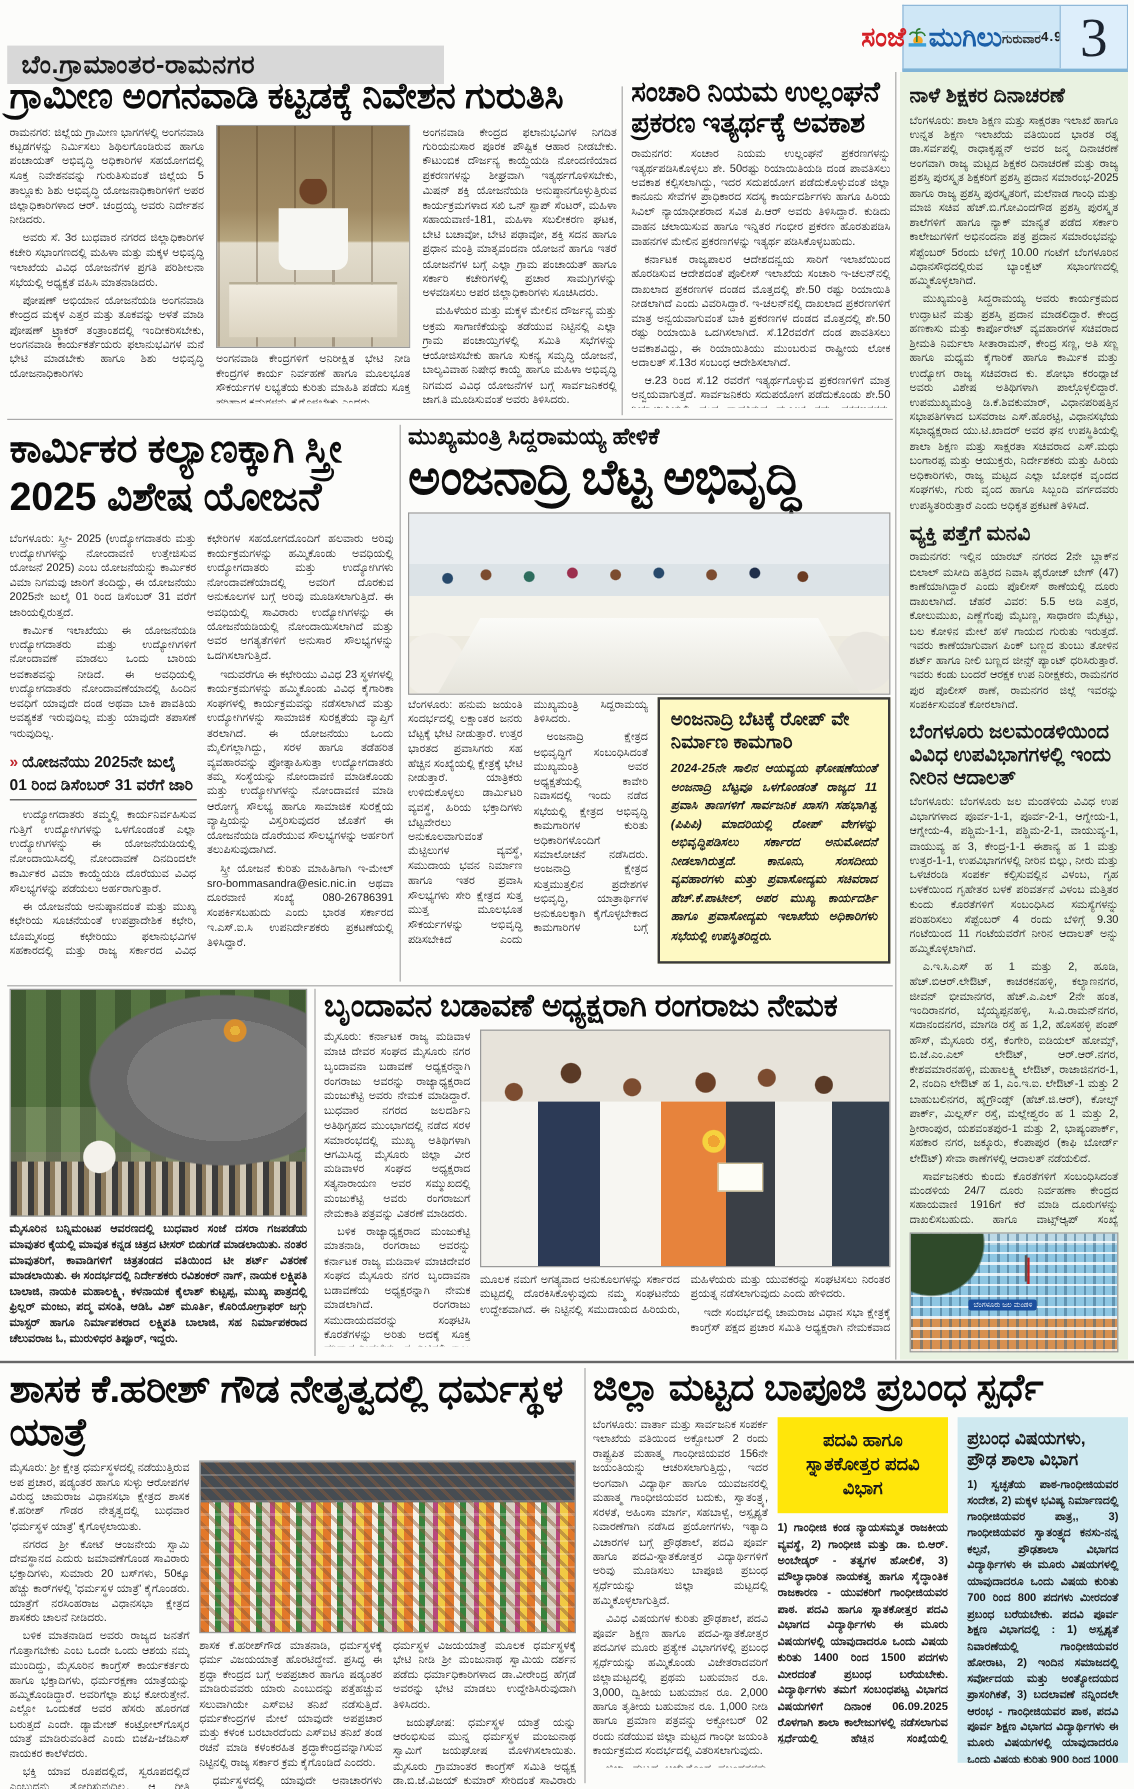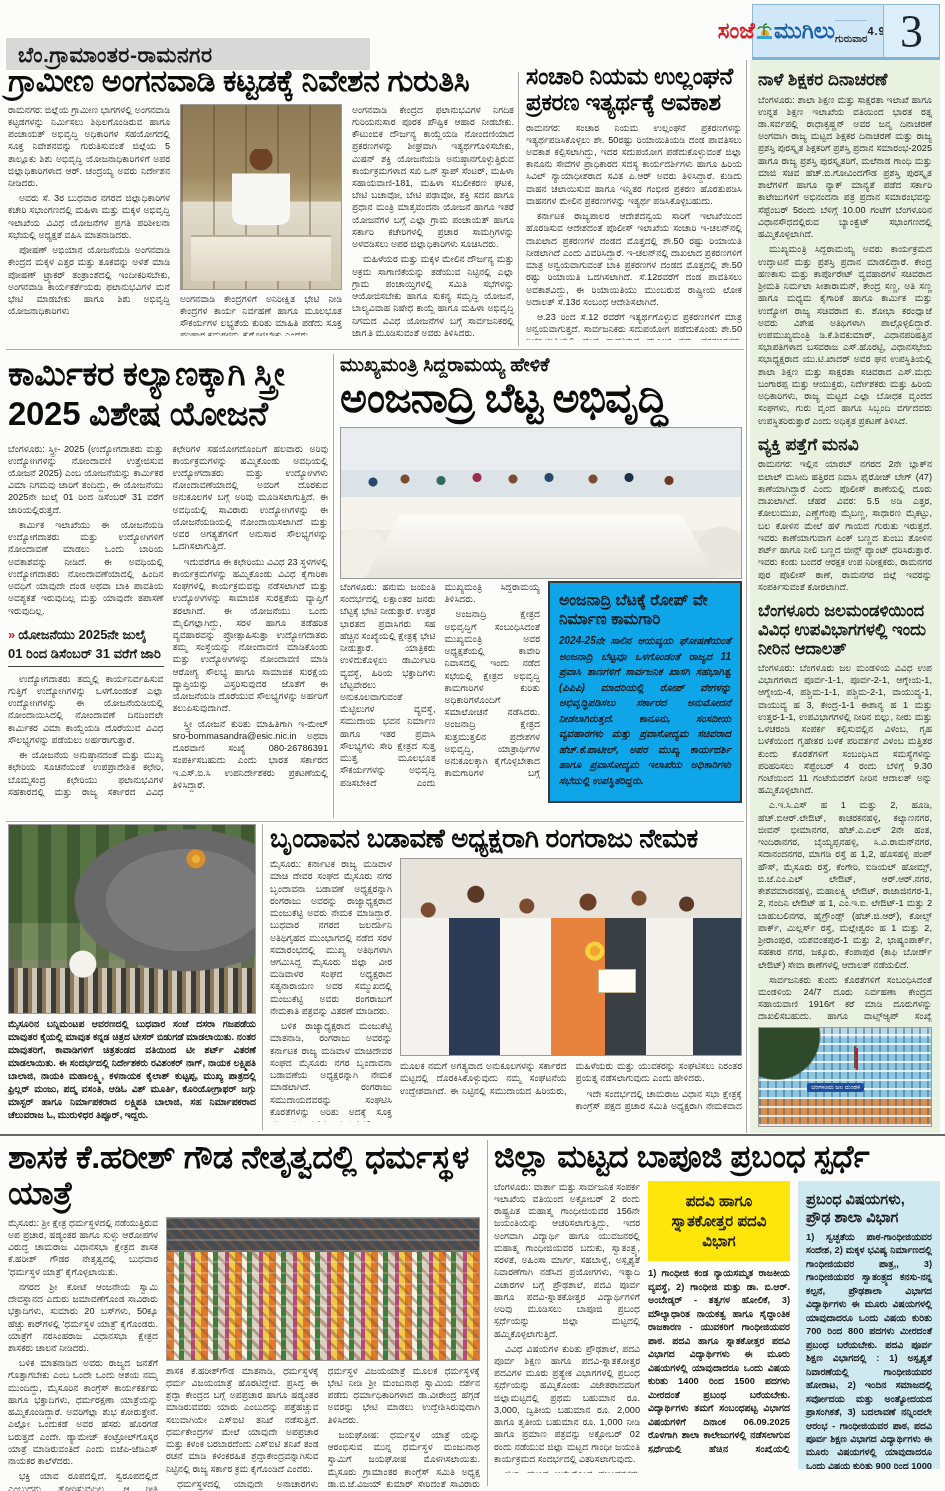--- a/index.html
+++ b/index.html
@@ -9,21 +9,21 @@
   .abs{position:absolute;}
   
   .section-label{left:6px;top:38px;width:352px;height:32px;background:#d8d8d8;
         font-size:21px;font-weight:bold;line-height:33px;padding-left:12px;letter-spacing:.5px;}
   .masthead{left:752px;top:4px;width:188px;height:56px;background:#cfe7f6;border:1px solid #8fb8d8;
         display:flex;border-bottom:3px solid #7fb3d6;box-sizing:border-box;}
   .mast-left{width:130px;display:flex;align-items:center;justify-content:center;}
   .mast-title{display:flex;align-items:center;gap:2px;line-height:1;}
   .mast-red{color:#d42127;font-size:22px;font-weight:800;}
   .mast-blue{color:#1b5fa8;font-size:22px;font-weight:800;}
-  .mast-day{font-size:10px;font-weight:bold;color:#333;margin-top:2px;border-top:1px solid #9cc0da;padding-top:12px;width:70%;text-align:center;}
+  .mast-day{font-size:10px;font-weight:bold;color:#333;margin-top:2px;border-top:1px solid #9cc0da;padding-top:1px;width:70%;text-align:center;}
   .mast-date{font-size:11px;font-weight:bold;color:#222;letter-spacing:1px;}
   .mast-page{width:56px;background:#ddeefb;border-left:1px solid #8fb8d8;display:flex;align-items:center;justify-content:center;
         font-family:"Liberation Serif","DejaVu Serif",serif;font-size:46px;color:#1c2430;}
   
   .vrule{background:#a9a9a9;width:1px;}
   .hrule{background:#a9a9a9;height:1px;}
   .hrule-dark{background:#666;height:2px;}
   
   .headline{font-weight:800;color:#0d0d0d;line-height:1.12;letter-spacing:-.3px;}
   .kicker{font-weight:800;color:#111;}
@@ -87,21 +87,21 @@
      repeating-linear-gradient(90deg,rgba(55,100,130,.5) 0 2px,transparent 2px 8px),
      linear-gradient(180deg,#bcd9e6 0 10%,#8ec6e2 10% 72%,#d79050 72% 100%);}
   .photo-building::after{content:"";position:absolute;left:55%;top:18%;width:2px;height:22px;background:#555;
      box-shadow:2px 2px 0 0 #c02020;}
   .bldg-sign{position:absolute;left:28%;top:56%;background:#1c4f9e;color:#fff;font-size:6px;
      padding:1px 4px;border-radius:2px;white-space:nowrap;}
   
   .pullquote{font-size:13px;font-weight:800;line-height:1.5;margin:6px 0;padding:2px 0;
      border-bottom:1px solid #444;break-inside:avoid;}
   .pq-mark{color:#c0272d;margin-right:3px;}
-  .rope-box{border:2px solid #3a3a3a;padding:8px 9px;box-sizing:border-box;background:#0ea5e9;}
+  .rope-box{border:2px solid #3a3a3a;padding:8px 9px;box-sizing:border-box;background:#fef9c3;}
   .rope-title{font-size:15.5px;font-weight:800;line-height:1.2;margin-bottom:5px;}
   .rope-body{font-size:10px;font-weight:bold;font-style:italic;line-height:1.55;text-align:justify;}
   .yellow-box{background:#ffe60a;padding:10px 6px;text-align:center;font-size:15px;font-weight:800;line-height:1.35;}
   .blue-box{background:#cfe9f0;padding:9px 8px;box-sizing:border-box;}
   .blue-box .bb-title{font-size:14.5px;font-weight:800;line-height:1.25;margin-bottom:5px;}
   .bb-text,.deg-text{font-size:9.3px;font-weight:600;line-height:1.45;text-align:just  ;text-align:justify;}
   .caption{font-size:9.3px;font-weight:bold;line-height:1.4;text-align:justify;margin-top:4px;}
   .cols2{column-count:2;column-gap:9px;}
   .cols3 > div{overflow:hidden;}
   .clip{overflow:hidden;}

